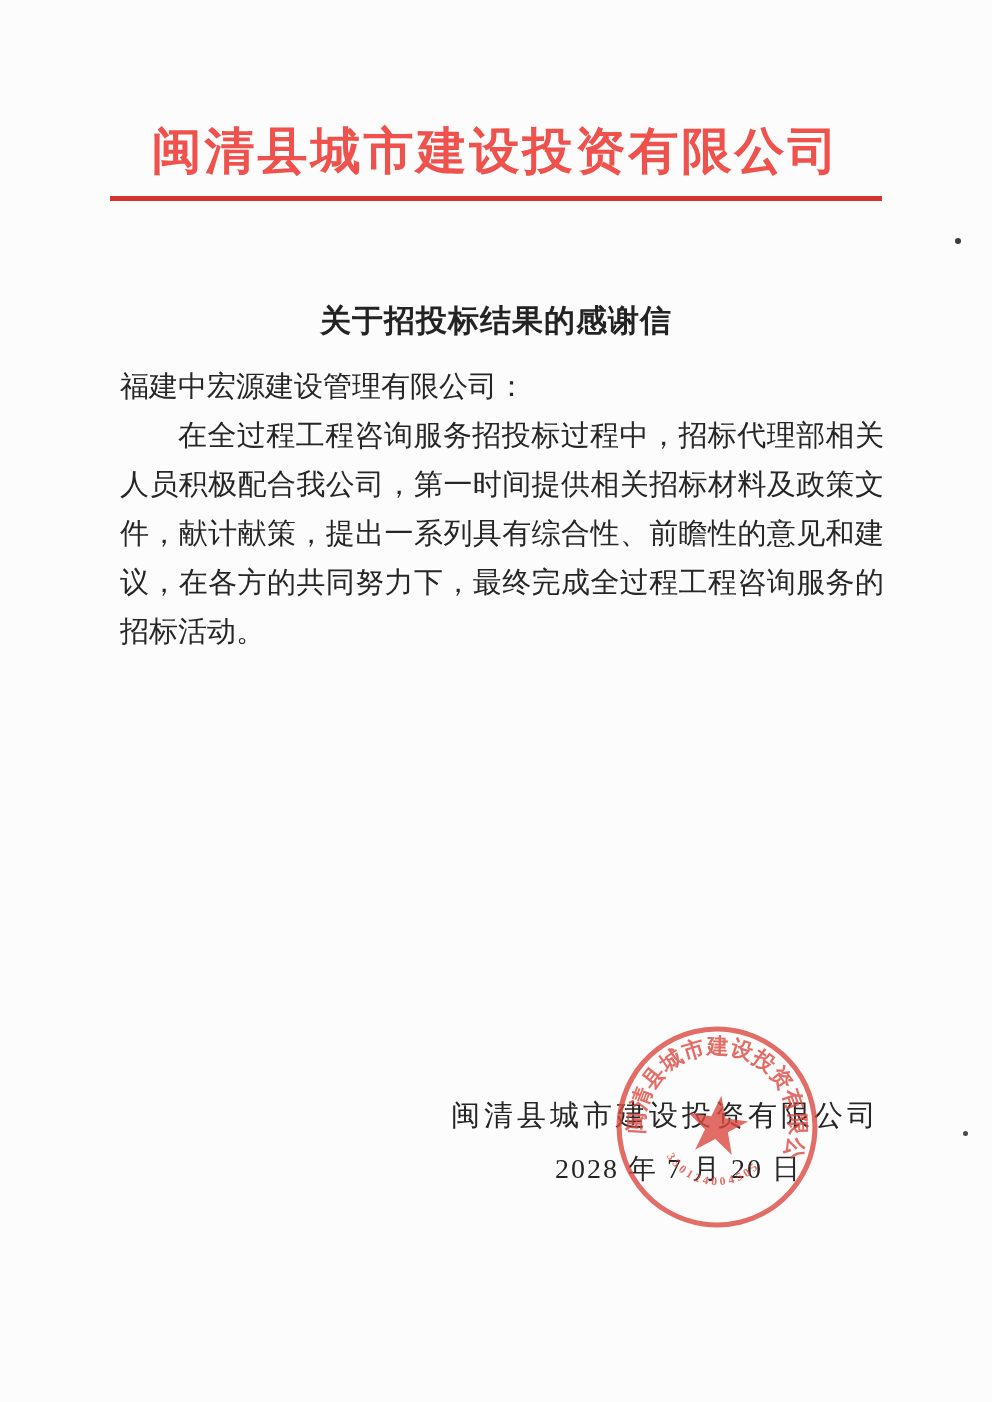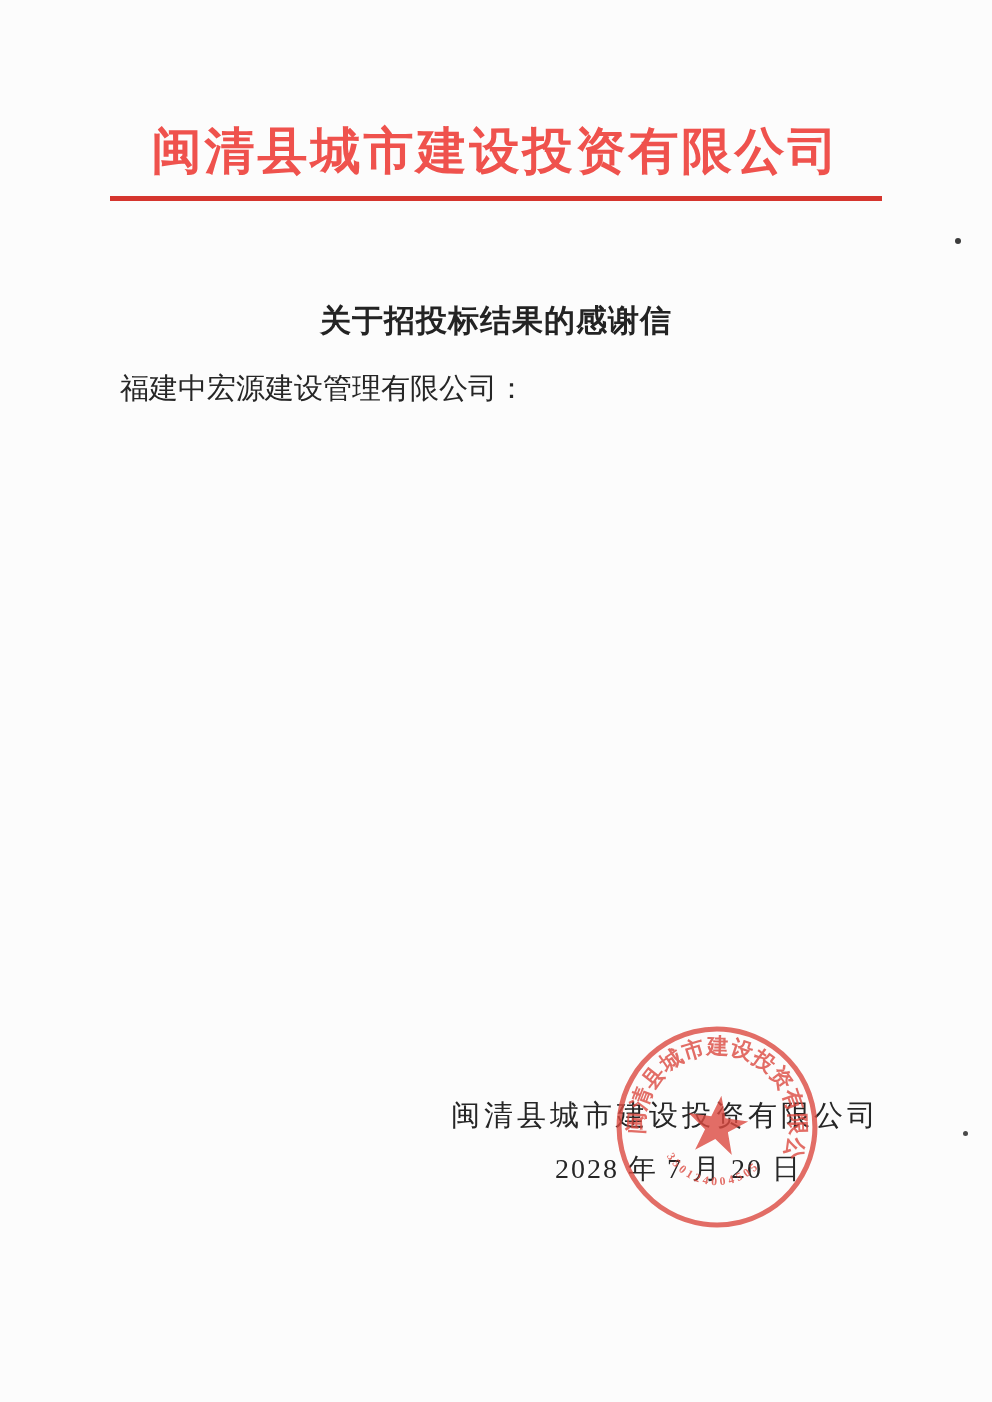--- a/index.html
+++ b/index.html
@@ -49,21 +49,21 @@
     position: absolute;
     top: 364px;
     left: 120px;
     width: 764px;
     font-size: 29px;
     line-height: 49px;
     color: #262626;
     text-align: justify;
     text-justify: inter-ideograph;
   }
-  .body-text p { margin: 0; }
+  .body-text p { margin: 0; font-family: Liberation Mono, monospace; }
   .body-text p.indent { text-indent: 2em; }
   .sig-company {
     position: absolute;
     top: 1096px;
     left: 0;
     width: 100%;
     padding-right: 112px;
     text-align: right;
     font-size: 29px;
     color: #262626;
@@ -104,20 +104,21 @@
 <div class="page">
 
   <div class="letterhead">闽清县城市建设投资有限公司</div>
 
   <div class="letterhead-rule"></div>
 
   <div class="doc-title">关于招投标结果的感谢信</div>
 
   <div class="body-text">
     <p>福建中宏源建设管理有限公司：</p>
+    <p class="indent">在全过程工程咨询服务招投标过程中，招标代理部相关人员积极配合我公司，第一时间提供相关招标材料及政策文件，献计献策，提出一系列具有综合性、前瞻性的意见和建议，在各方的共同努力下，最终完成全过程工程咨询服务的招标活动。</p>
   </div>
 
   <div class="sig-company">闽清县城市建设投资有限公司</div>
 
   <div class="sig-date">2028 年 7 月 20 日</div>
 
   <svg class="seal" viewBox="0 0 200 200" xmlns="http://www.w3.org/2000/svg">
     <circle cx="100" cy="100" r="96" fill="none" stroke="#dc4a41" stroke-width="5"></circle>
     <path id="seal-arc-top" fill="none" d="M 32.4,124.6 A 72,72 0 1 1 167.7,124.6"></path>
     <path id="seal-arc-bottom" fill="none" d="M 53.3,132.7 A 57,57 0 0 0 146.7,132.7"></path>

